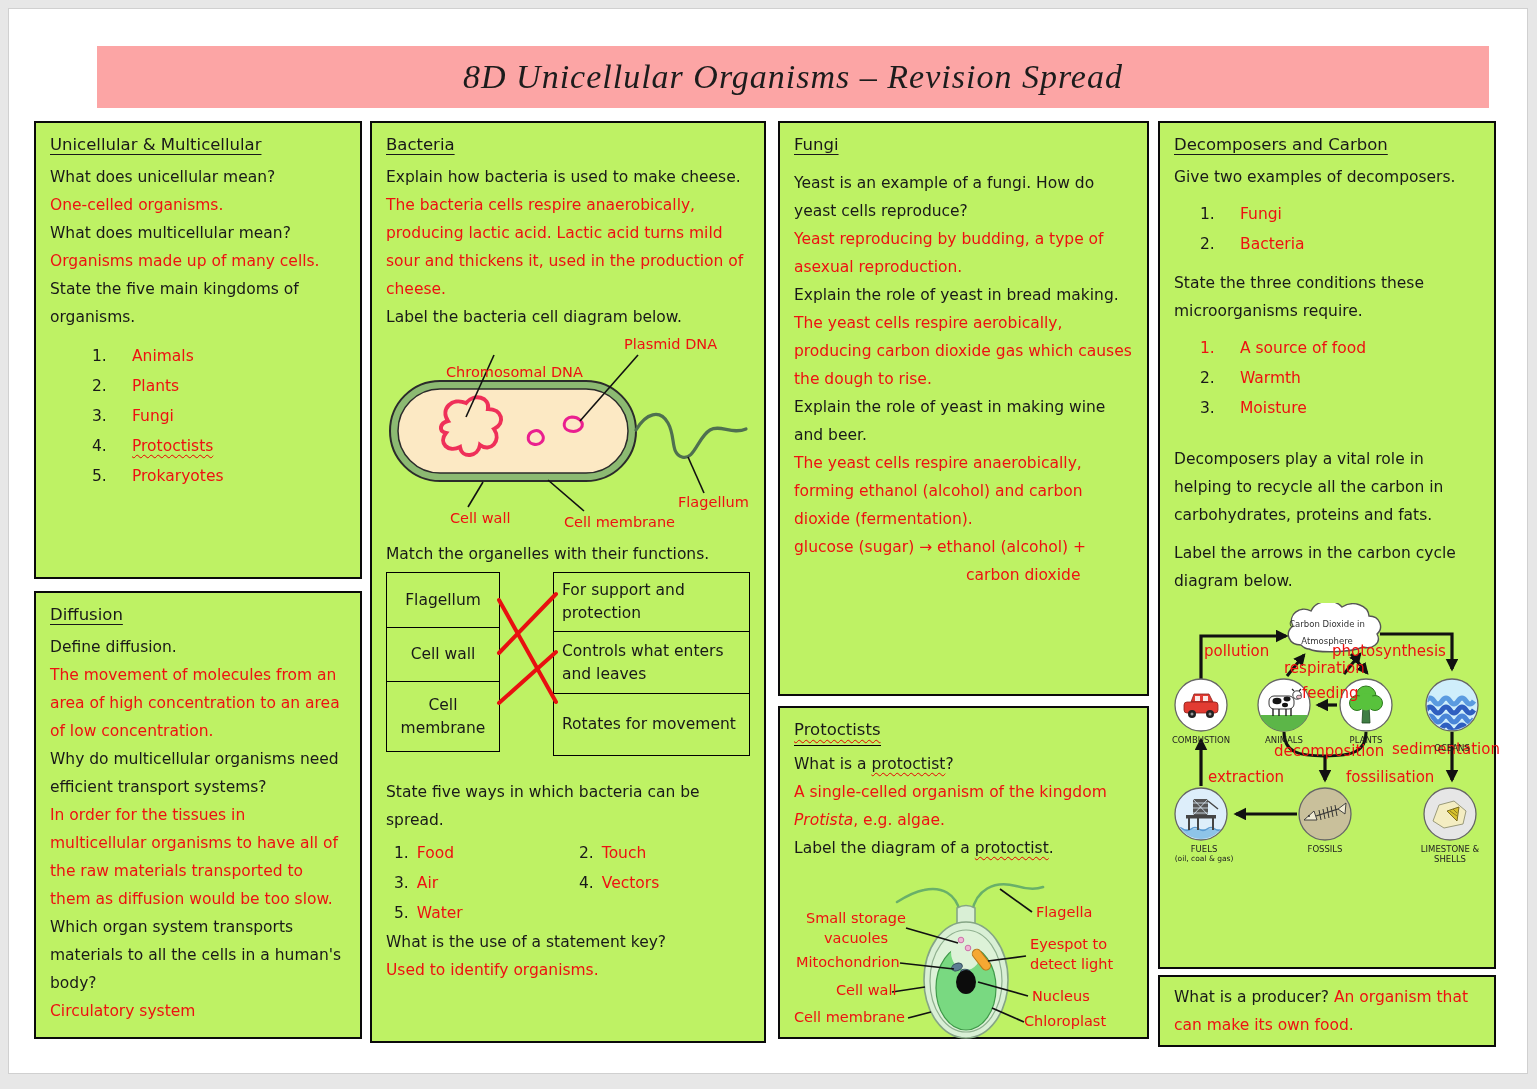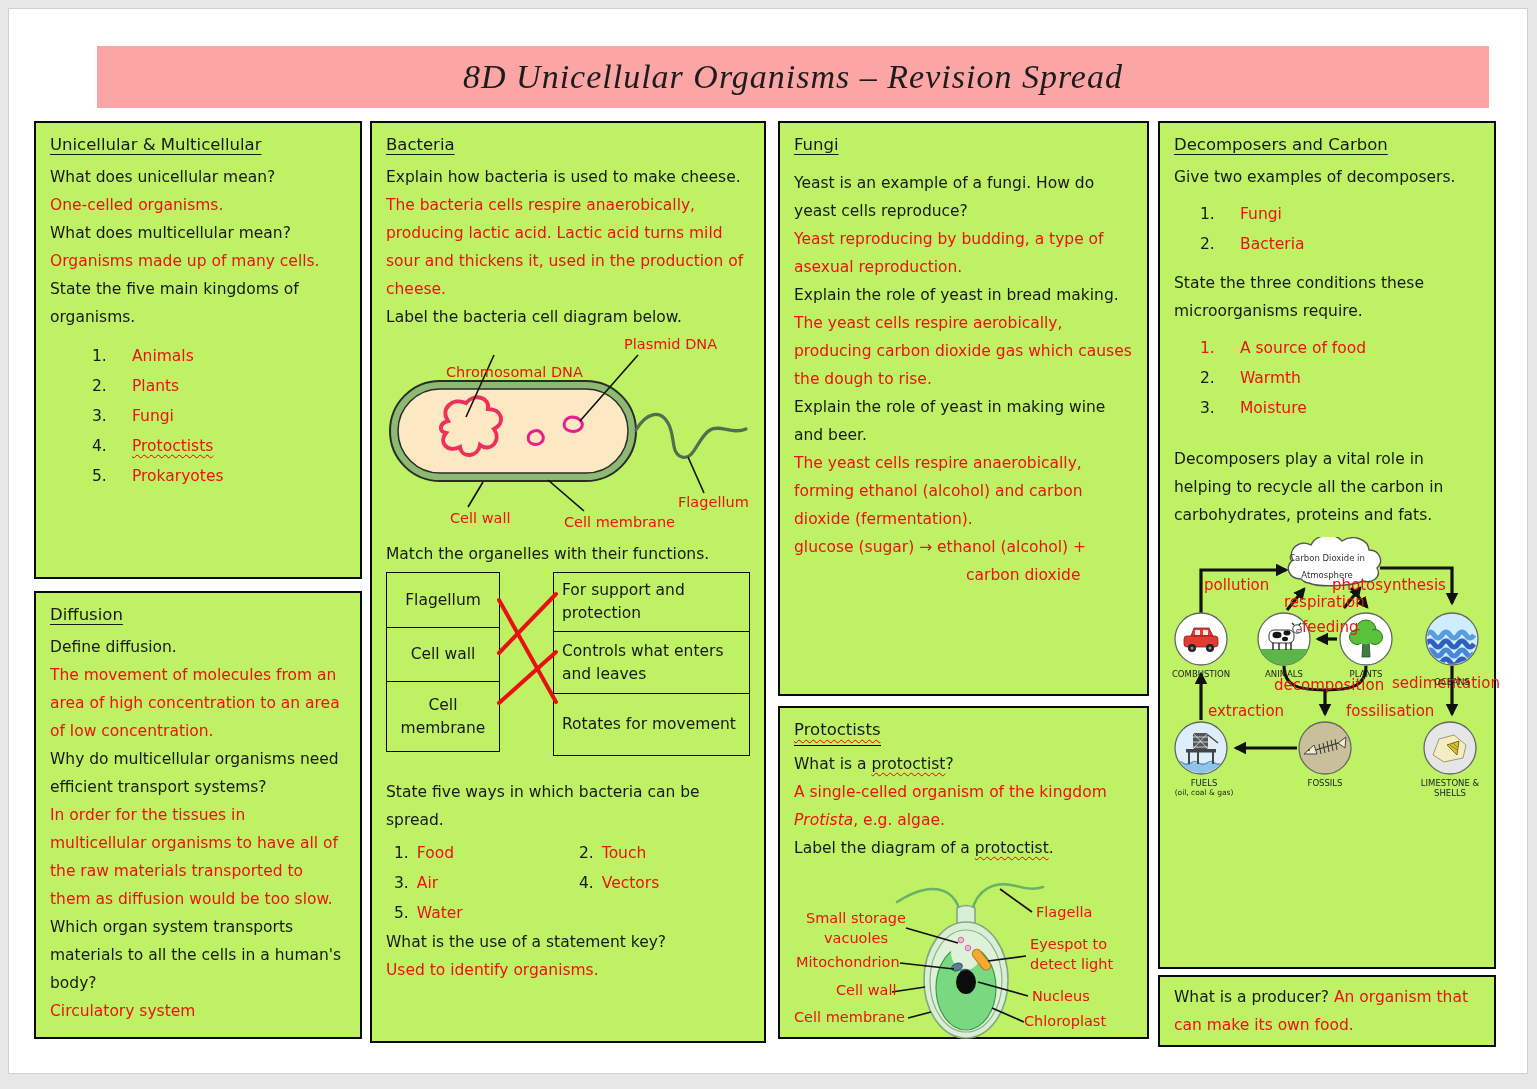--- a/index.html
+++ b/index.html
@@ -286,20 +286,21 @@
       <div class="nrow">
           <span class="n">2.</span>
           <span class="t">Warmth</span>
         </div>
       <div class="nrow">
           <span class="n">3.</span>
           <span class="t">Moisture</span>
         </div>
     </div>
     <p class="gap12">Decomposers play a vital role in helping to recycle all the carbon in carbohydrates, proteins and fats.</p>
+    <p class="gap10">Label the arrows in the carbon cycle diagram below.</p>
 
     <div class="carbon">
       <svg width="314" height="274" viewBox="0 0 314 274">
         <defs>
           <marker id="ah" markerWidth="5" markerHeight="5" refX="3.2" refY="2" orient="auto" markerUnits="strokeWidth">
             <path d="M0,0 L4,2 L0,4 Z" fill="#111"></path>
           </marker>
         </defs>
 
         <g transform="translate(105,2)">

